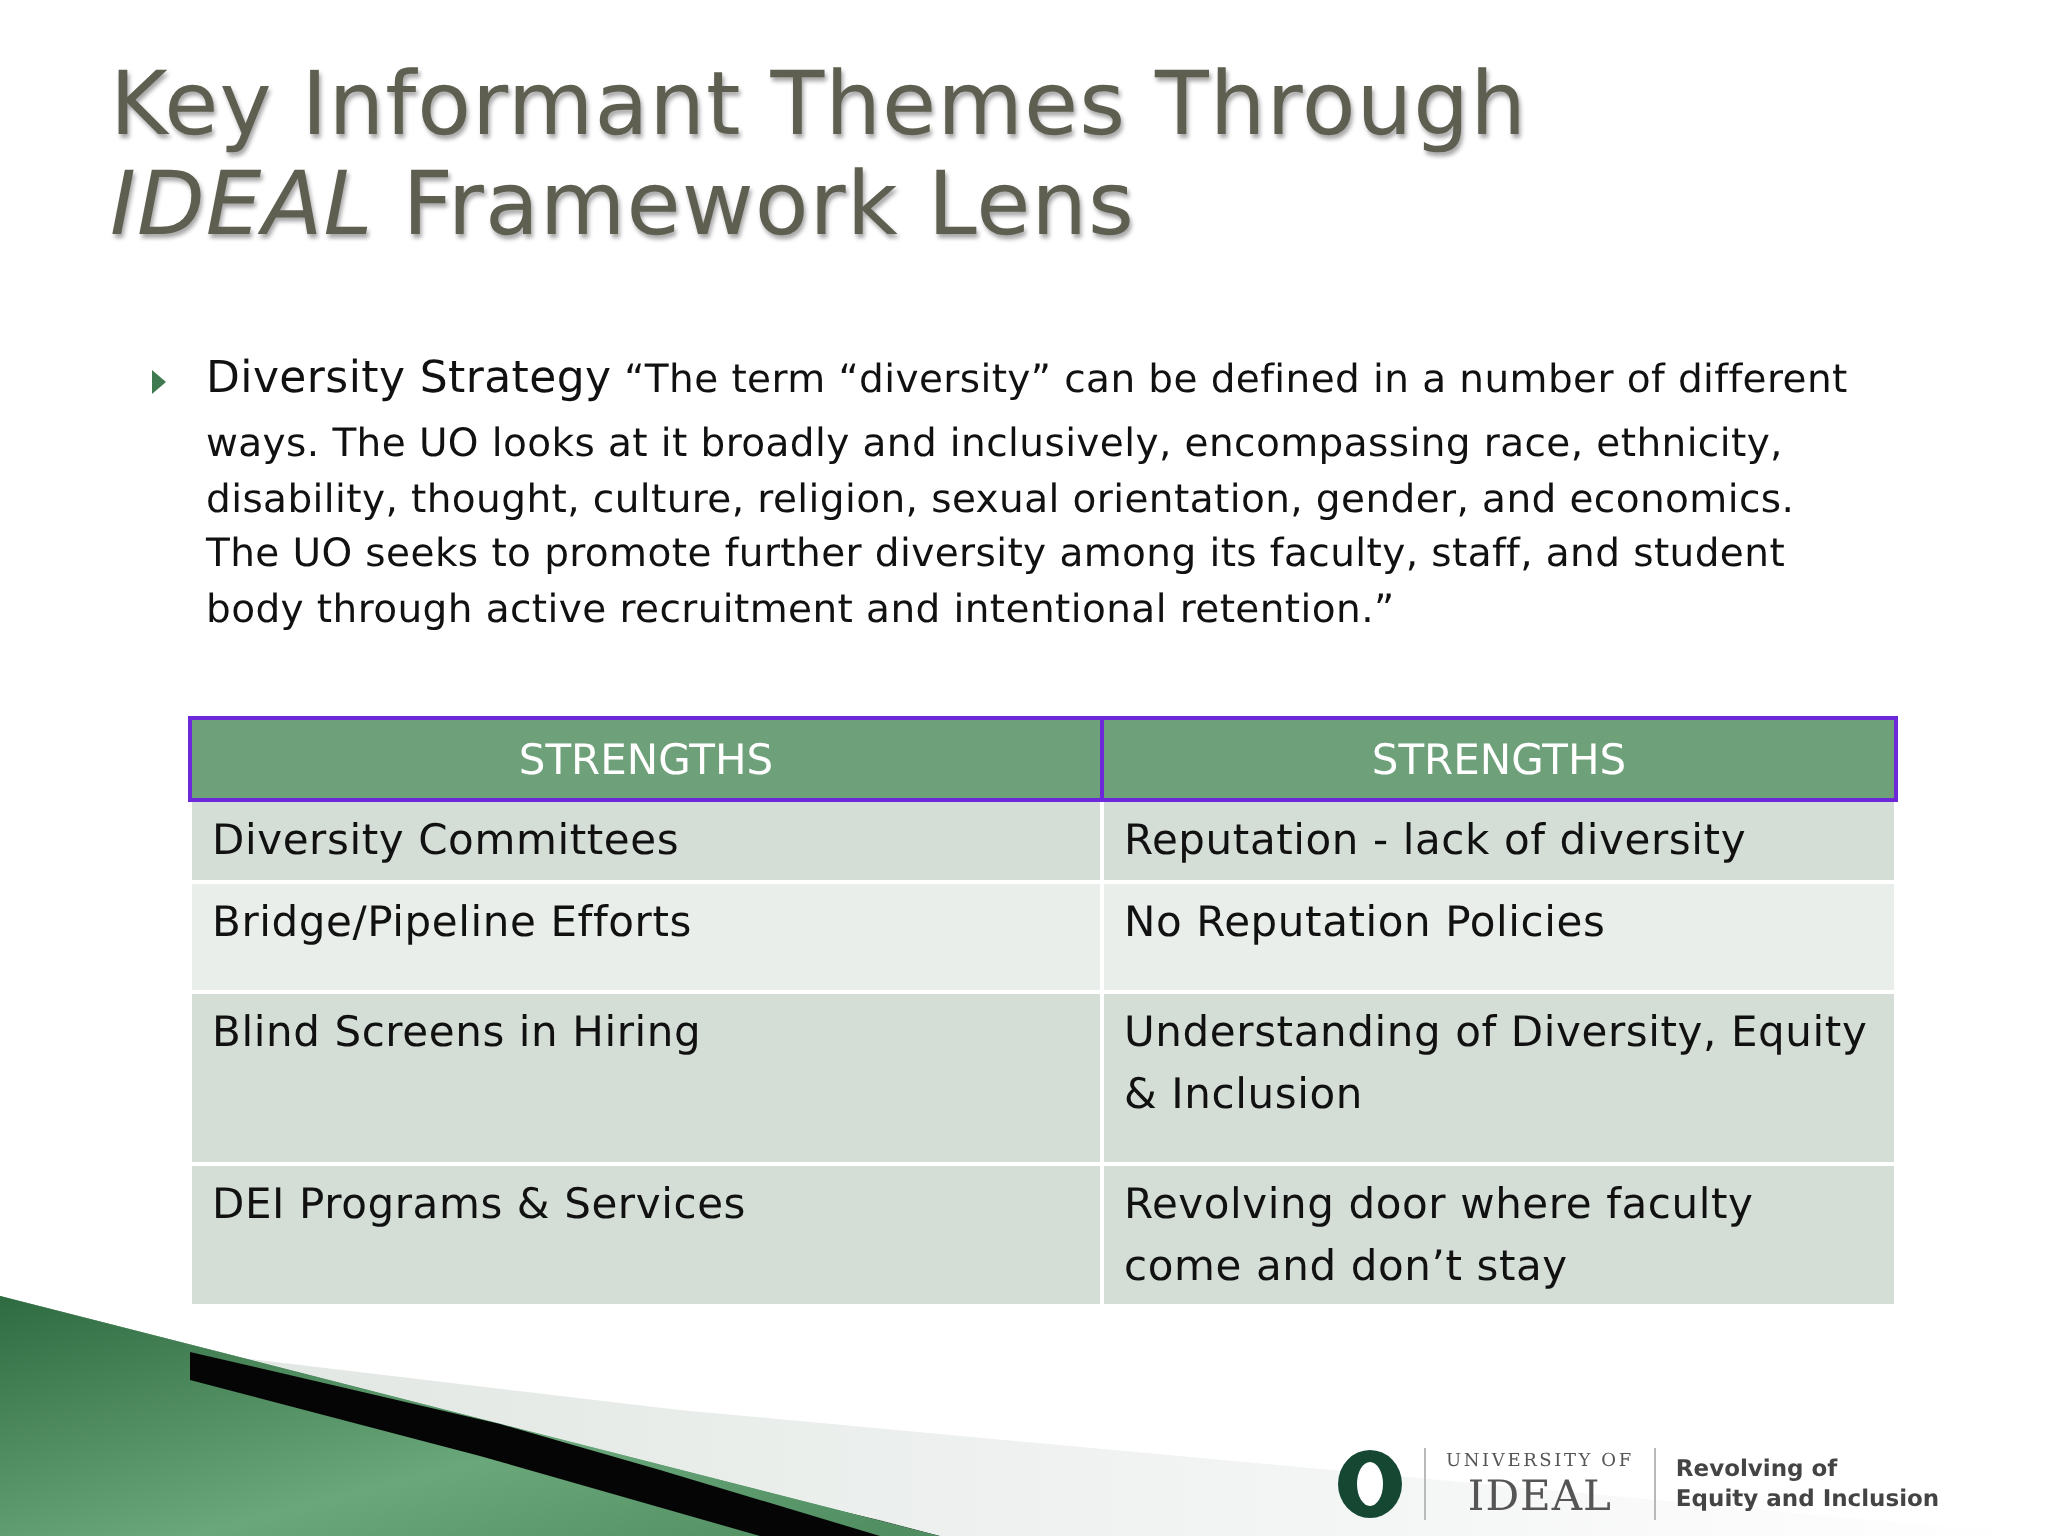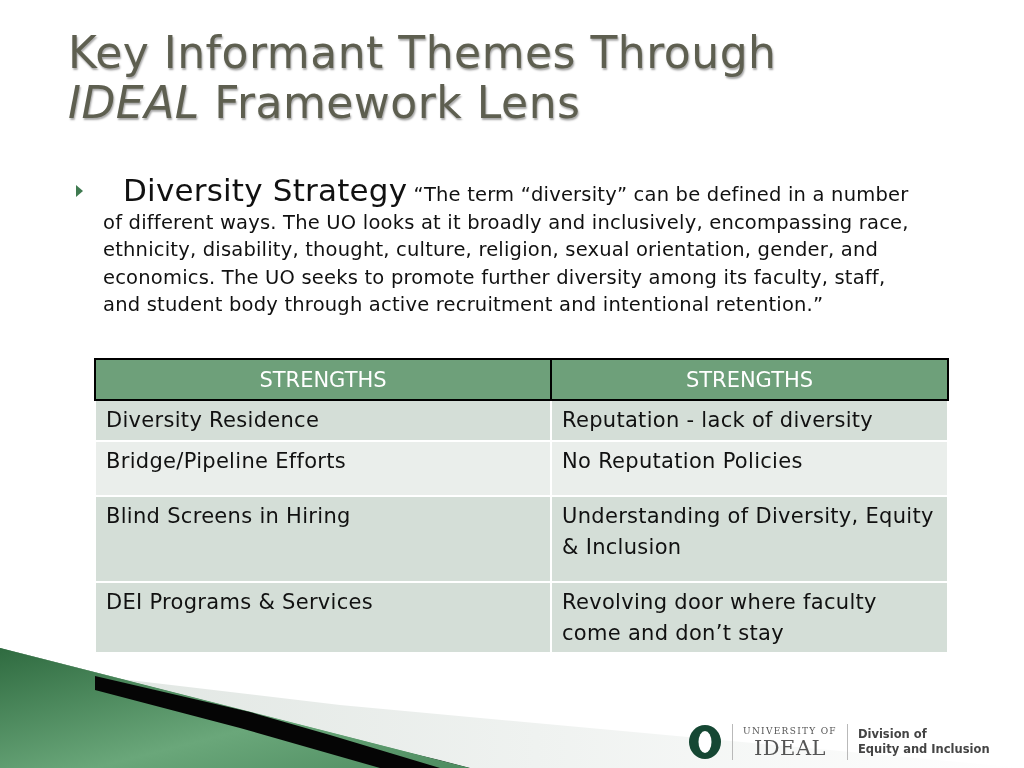--- a/index.html
+++ b/index.html
@@ -3,61 +3,61 @@
 <meta charset="utf-8">
 <style>
   html, body { margin: 0; padding: 0; }
   body {
     width: 1024px; height: 768px; position: relative; overflow: hidden;
     background: #ffffff;
     font-family: "DejaVu Sans", sans-serif;
   }
   .deco { position: absolute; left: 0; top: 0; width: 1024px; height: 768px; z-index: 0; }
   .title {
-    position: absolute; left: 68px; top: 28px; z-index: 2;
+    position: absolute; left: 55px; top: 28px; z-index: 2;
     font-family: "DejaVu Sans", sans-serif;
     font-size: 44px; line-height: 50px; color: #5e5f50;
     text-shadow: 1px 2px 2px rgba(0,0,0,0.35);
     letter-spacing: 0.5px;
   }
   .title .line { display: block; }
   .title em { font-style: italic; }
   .bullet-block {
     position: absolute; left: 76px; top: 172px; width: 850px; z-index: 2;
     color: #111;
   }
   .bullet-icon {
     position: absolute; left: 0; top: 13px; width: 0; height: 0;
     border-top: 6px solid transparent; border-bottom: 6px solid transparent;
     border-left: 7px solid #3f7a50;
   }
   .body-text {
     margin-left: 27px; font-size: 19.5px; line-height: 27.5px; letter-spacing: 0.2px;
   }
-  .body-text .lead { font-size: 31px; line-height: 36px; letter-spacing: 0.2px; margin-left: 20px; }
+  .body-text .lead { font-size: 22px; line-height: 36px; letter-spacing: 0.2px; }
   table.dei {
     position: absolute; left: 94px; top: 358px; width: 853px; z-index: 2;
     border-collapse: collapse; table-layout: fixed;
     font-size: 21px; color: #111;
   }
   table.dei col.c1 { width: 456px; }
   table.dei col.c2 { width: 397px; }
   table.dei th {
     background: #6ea07a; color: #ffffff; font-weight: normal;
     font-size: 21px; height: 39px; padding: 0; text-align: center;
-    border: 2px solid #000000;
+    border: 2px solid #6d28d9;
   }
   table.dei td {
     vertical-align: top; padding: 4px 10px 0 10px; line-height: 31px;
     border: 2px solid #ffffff; letter-spacing: 0.3px;
   }
   table.dei tr.odd td { background: #d4ded7; }
   table.dei tr.even td { background: #eaeeeb; }
   .logo {
-    position: absolute; left: 688px; top: 722px; height: 40px; z-index: 2;
+    position: absolute; left: 668px; top: 722px; height: 40px; z-index: 2;
     display: flex; align-items: center;
   }
   .o-mark {
     width: 34px; height: 36px; position: relative;
   }
   .sep { width: 1px; height: 36px; background: #b9b9b9; margin: 0 10px; }
   .uo-words { display: flex; flex-direction: column; align-items: center; color: #555; }
   .uo-small { font-family: "DejaVu Serif", serif; font-size: 9px; letter-spacing: 1.3px; line-height: 11px; }
   .uo-big { font-family: "DejaVu Serif", serif; font-size: 21px; line-height: 22px; letter-spacing: 0.5px; }
   .div-words { font-size: 11.5px; font-weight: bold; color: #444; line-height: 15px; }
@@ -100,21 +100,21 @@
       <col class="c2">
     </colgroup>
   <thead>
     <tr>
       <th>STRENGTHS</th>
       <th>STRENGTHS</th>
     </tr>
   </thead>
   <tbody>
     <tr class="odd" style="height:41px">
-      <td>Diversity Residence</td>
+      <td>Diversity Committees</td>
       <td>Reputation - lack of diversity</td>
     </tr>
     <tr class="even" style="height:55px">
       <td>Bridge/Pipeline Efforts</td>
       <td>No Reputation Policies</td>
     </tr>
     <tr class="odd" style="height:86px">
       <td>Blind Screens in Hiring</td>
       <td>Understanding of Diversity, Equity &amp; Inclusion</td>
     </tr>
@@ -130,16 +130,16 @@
     <ellipse cx="17" cy="18" rx="16" ry="17" fill="#154733"></ellipse>
     <ellipse cx="17" cy="18" rx="6.5" ry="11" fill="#ffffff"></ellipse>
   </svg>
   <div class="sep"></div>
   <div class="uo-words">
     <span class="uo-small">UNIVERSITY OF</span>
     <span class="uo-big">IDEAL</span>
   </div>
   <div class="sep"></div>
   <div class="div-words">
-    <div>Division of</div>
+    <div>Revolving of</div>
     <div>Equity and Inclusion</div>
   </div>
 </div>
 
 </body></html>

